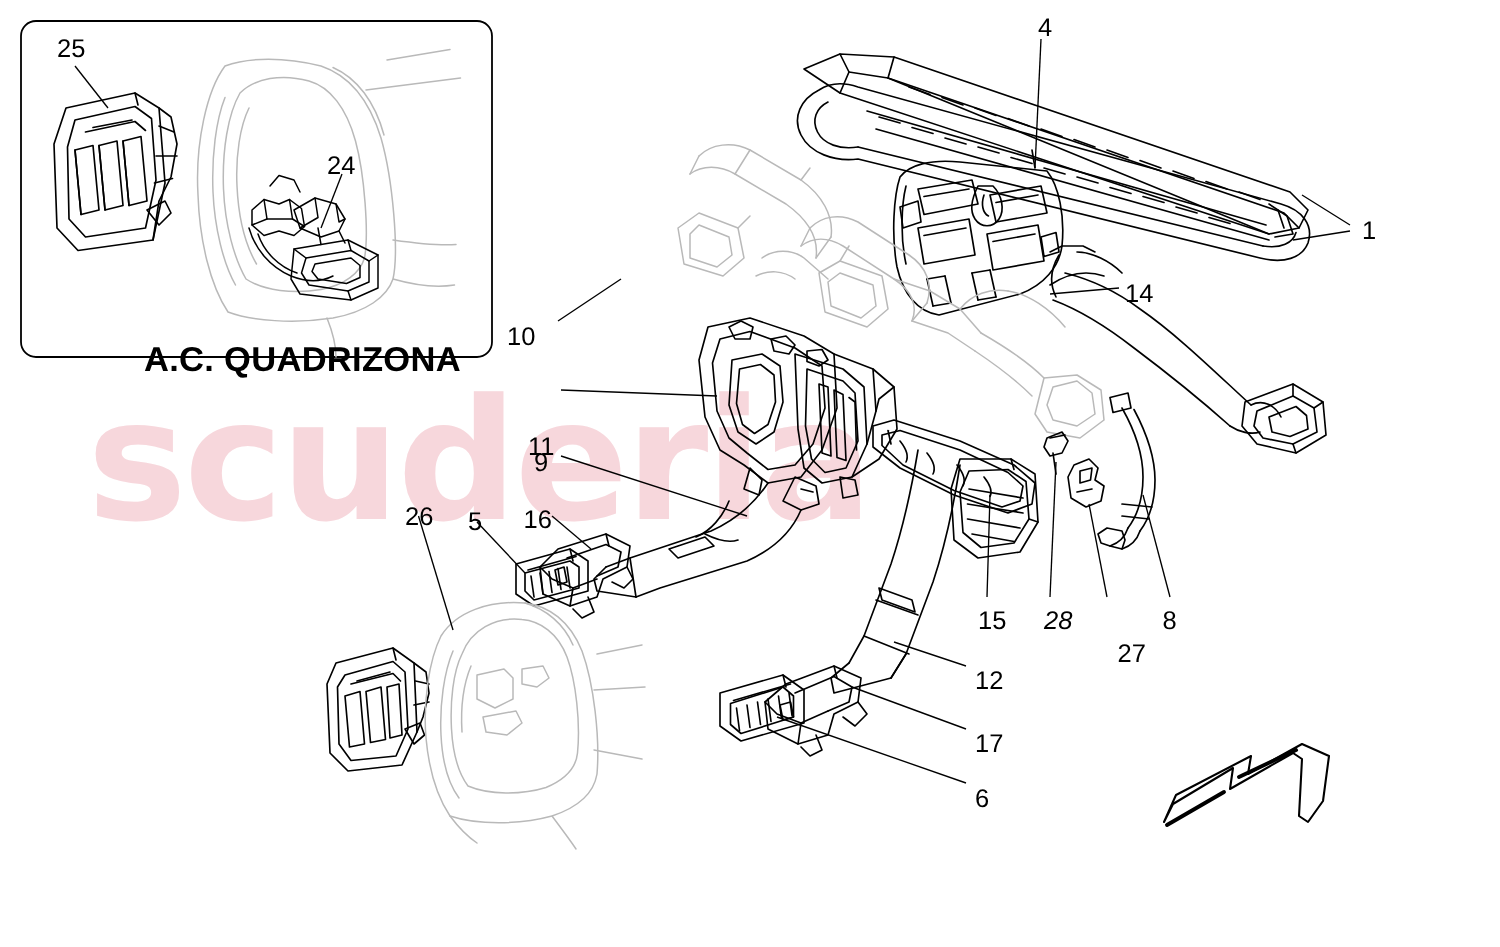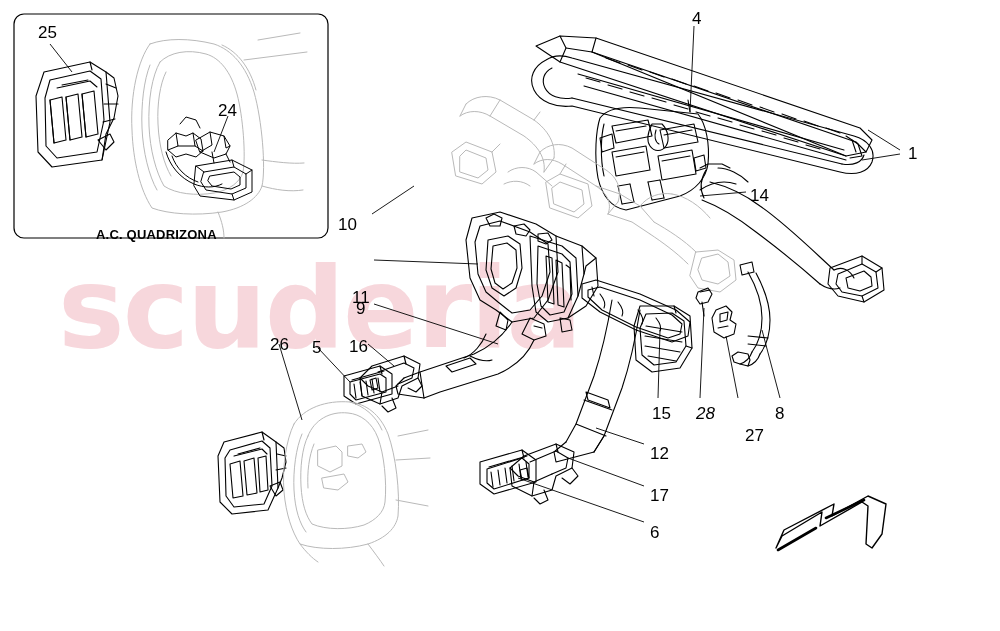--- a/index.html
+++ b/index.html
@@ -42,21 +42,21 @@
     font-family:"Liberation Sans", sans-serif;
     font-size:17px;
     font-weight:400;
     color:#000;
     line-height:1;
     white-space:nowrap;
   }
   .capt{
     position:absolute;
     font-family:"Liberation Sans", sans-serif;
-    font-size:13px;
+    font-size:23px;
     font-weight:700;
     color:#000;
     line-height:1;
     white-space:nowrap;
     letter-spacing:.2px;
   }
 </style>
 </head>
 <body>
 

